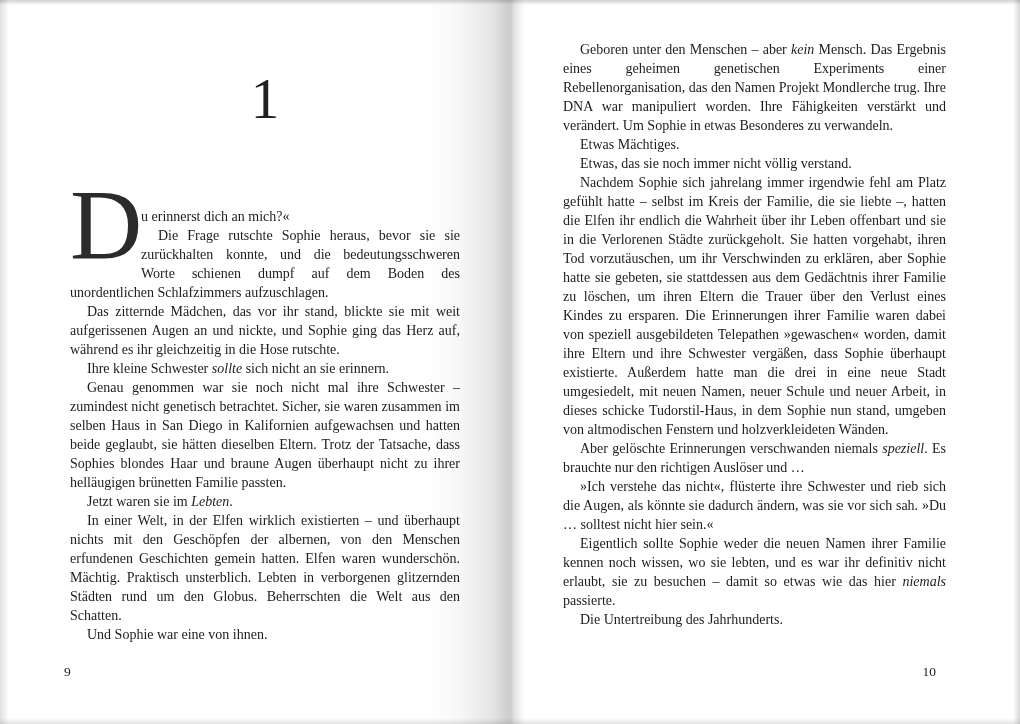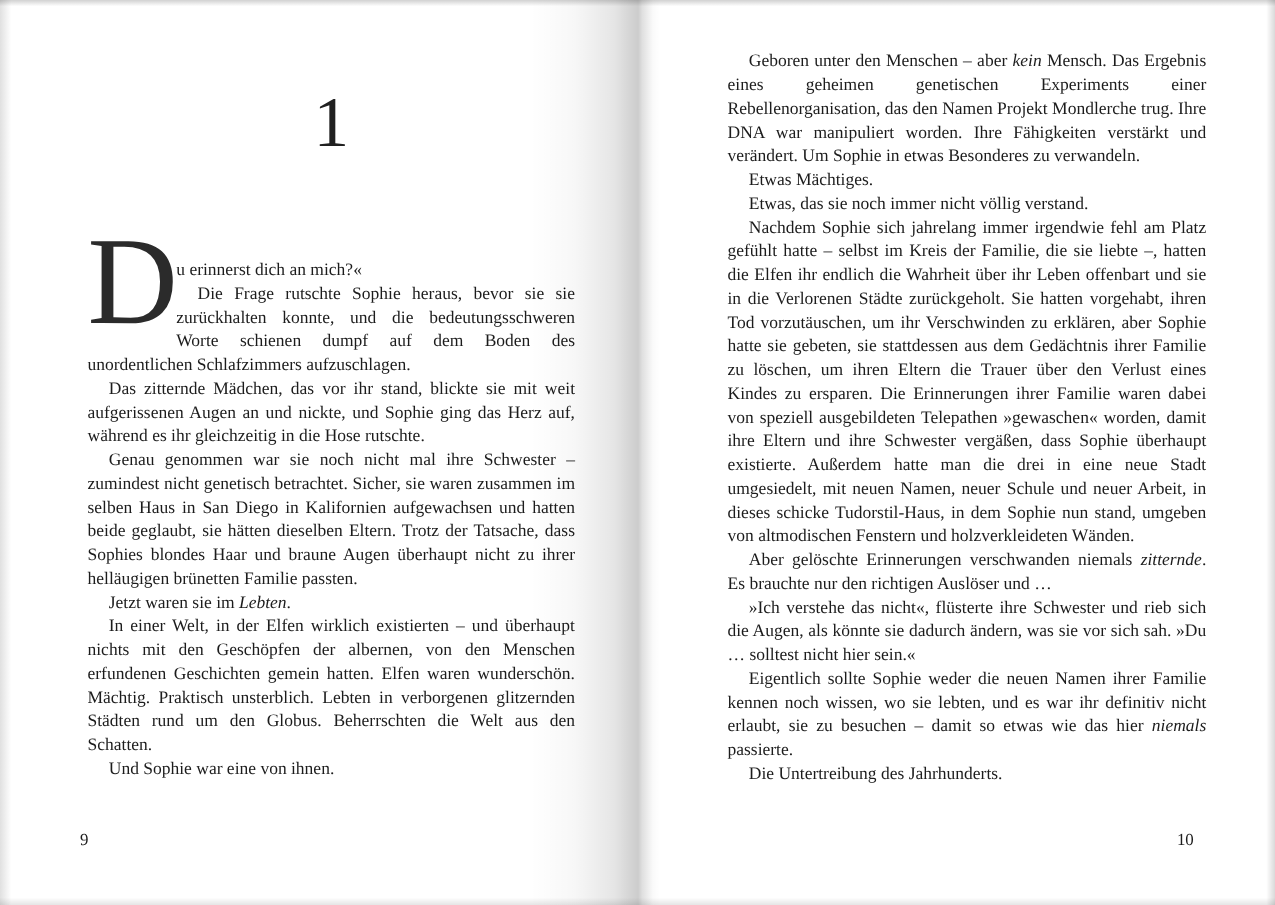--- a/index.html
+++ b/index.html
@@ -6,21 +6,21 @@
   html,body { background:#e9e9e9; }
   body { font-family:"Liberation Serif", serif; }
 
   .spread {
     position:relative; width:1020px; height:724px;
     background:#ffffff; overflow:hidden;
   }
 
   .page { position:absolute; color:#1c1c1c; }
   .page.left  { left:70px;  top:0; width:390px; height:724px; }
-  .page.right { left:582px; top:0; width:383px; height:724px; padding-top:40px; }
+  .page.right { left:563px; top:0; width:383px; height:724px; padding-top:40px; }
 
   .chapter-number {
     margin-top:70px; text-align:center;
     font-size:57px; line-height:1; font-weight:400; color:#202020;
   }
 
   .bodytext {
     font-size:14px; line-height:19px; text-align:justify;
     hyphens:auto; -webkit-hyphens:auto; color:#1c1c1c;
   }
@@ -70,36 +70,37 @@
   <section class="page left">
     <div class="chapter-number">1</div>
     <div class="page-body bodytext">
       <span class="dropcap">
         <span class="dropcap-inner">D</span>
       </span>
       <div class="paragraphs">
           <p class="para noindent"><span>u erinnerst dich an mich?«</span></p>
           <p class="para"><span>Die Frage rutschte Sophie heraus, bevor sie sie zurückhalten konnte, und die bedeutungsschweren Worte schienen dumpf auf dem Boden des unordentlichen Schlafzimmers aufzuschlagen.</span></p>
           <p class="para"><span>Das zitternde Mädchen, das vor ihr stand, blickte sie mit weit aufgerissenen Augen an und nickte, und Sophie ging das Herz auf, während es ihr gleichzeitig in die Hose rutschte.</span></p>
+          <p class="para"><span>Ihre kleine Schwester </span><em>sollte</em><span> sich nicht an sie erinnern.</span></p>
           <p class="para"><span>Genau genommen war sie noch nicht mal ihre Schwester – zumindest nicht genetisch betrachtet. Sicher, sie waren zusammen im selben Haus in San Diego in Kalifornien aufgewachsen und hatten beide geglaubt, sie hätten dieselben Eltern. Trotz der Tatsache, dass Sophies blondes Haar und braune Augen überhaupt nicht zu ihrer helläugigen brünetten Familie passten.</span></p>
           <p class="para"><span>Jetzt waren sie im </span><em>Lebten</em><span>.</span></p>
           <p class="para"><span>In einer Welt, in der Elfen wirklich existierten – und überhaupt nichts mit den Geschöpfen der albernen, von den Menschen erfundenen Geschichten gemein hatten. Elfen waren wunderschön. Mächtig. Praktisch unsterblich. Lebten in verborgenen glitzernden Städten rund um den Globus. Beherrschten die Welt aus den Schatten.</span></p>
           <p class="para"><span>Und Sophie war eine von ihnen.</span></p>
         </div>
     </div>
     <div class="page-number pn-left">9</div>
   </section>
 
   <section class="page right">
     <div class="paragraphs bodytext">
         <p class="para"><span>Geboren unter den Menschen – aber </span><em>kein</em><span> Mensch. Das Ergebnis eines geheimen genetischen Experiments einer Rebellenorganisation, das den Namen Projekt Mondlerche trug. Ihre DNA war manipuliert worden. Ihre Fähigkeiten verstärkt und verändert. Um Sophie in etwas Besonderes zu verwandeln.</span></p>
         <p class="para"><span>Etwas Mächtiges.</span></p>
         <p class="para"><span>Etwas, das sie noch immer nicht völlig verstand.</span></p>
         <p class="para"><span>Nachdem Sophie sich jahrelang immer irgendwie fehl am Platz gefühlt hatte – selbst im Kreis der Familie, die sie liebte –, hatten die Elfen ihr endlich die Wahrheit über ihr Leben offenbart und sie in die Verlorenen Städte zurückgeholt. Sie hatten vorgehabt, ihren Tod vorzutäuschen, um ihr Verschwinden zu erklären, aber Sophie hatte sie gebeten, sie stattdessen aus dem Gedächtnis ihrer Familie zu löschen, um ihren Eltern die Trauer über den Verlust eines Kindes zu ersparen. Die Erinnerungen ihrer Familie waren dabei von speziell ausgebildeten Telepathen »gewaschen« worden, damit ihre Eltern und ihre Schwester vergäßen, dass Sophie überhaupt existierte. Außerdem hatte man die drei in eine neue Stadt umgesiedelt, mit neuen Namen, neuer Schule und neuer Arbeit, in dieses schicke Tudorstil-Haus, in dem Sophie nun stand, umgeben von altmodischen Fenstern und holzverkleideten Wänden.</span></p>
-        <p class="para"><span>Aber gelöschte Erinnerungen verschwanden niemals </span><em>zitternde</em><span>. Es brauchte nur den richtigen Auslöser und …</span></p>
+        <p class="para"><span>Aber gelöschte Erinnerungen verschwanden niemals </span><em>speziell</em><span>. Es brauchte nur den richtigen Auslöser und …</span></p>
         <p class="para"><span>»Ich verstehe das nicht«, flüsterte ihre Schwester und rieb sich die Augen, als könnte sie dadurch ändern, was sie vor sich sah. »Du … solltest nicht hier sein.«</span></p>
         <p class="para"><span>Eigentlich sollte Sophie weder die neuen Namen ihrer Familie kennen noch wissen, wo sie lebten, und es war ihr definitiv nicht erlaubt, sie zu besuchen – damit so etwas wie das hier </span><em>niemals</em><span> passierte.</span></p>
         <p class="para"><span>Die Untertreibung des Jahrhunderts.</span></p>
       </div>
     <div class="page-number pn-right">10</div>
   </section>
 
   <div class="shade gutter-shadow"></div>
   <div class="shade gutter-shadow-right"></div>
   <div class="shade edge-top"></div>

